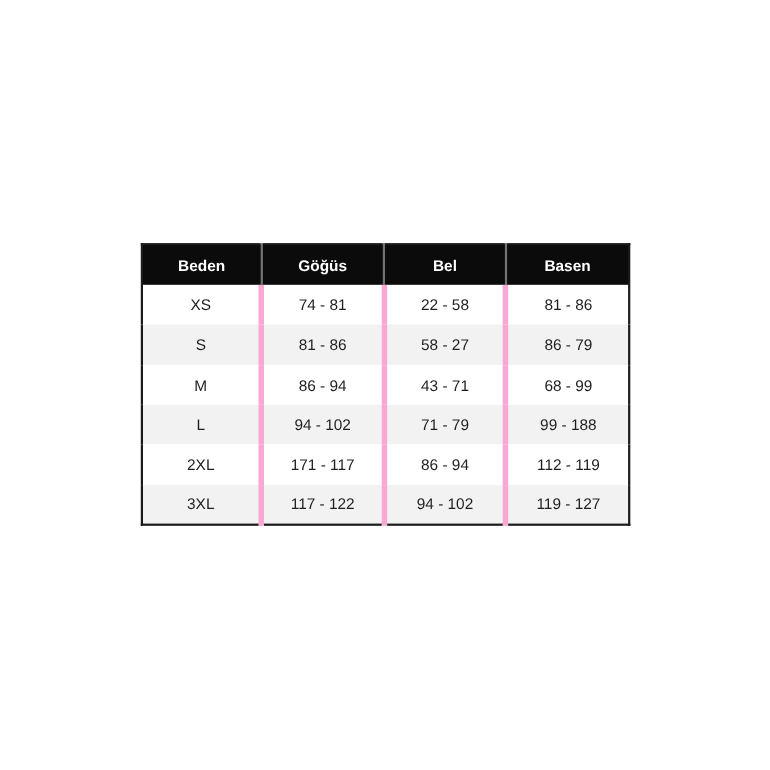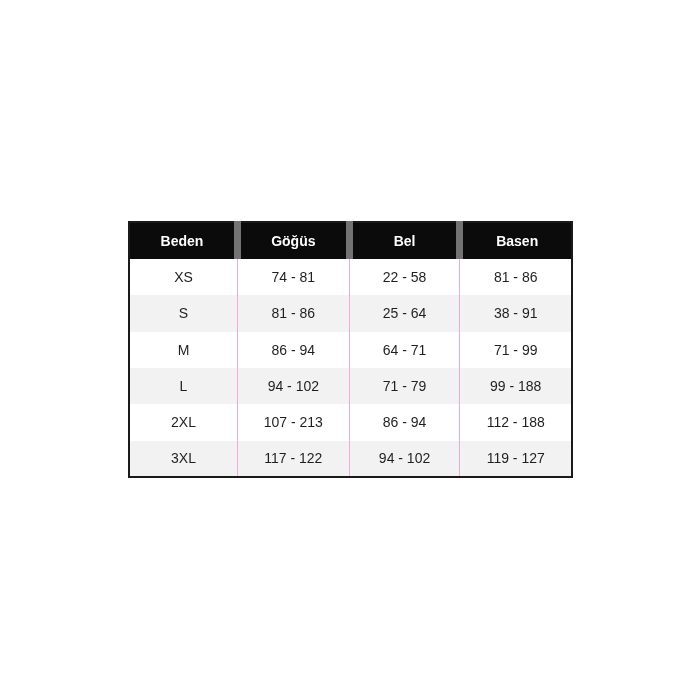--- a/index.html
+++ b/index.html
@@ -31,38 +31,38 @@
   }
   table.size-chart thead tr {
     height: 37px;
   }
   table.size-chart thead th {
     background: #0b0b0b;
     color: #ffffff;
     font-weight: bold;
     text-align: center;
     vertical-align: middle;
-    border-left: 7px solid #737373;
+    border-left: 2px solid #737373;
     padding: 0;
     font-size: 14px;
   }
   table.size-chart thead th:first-child {
     border-left: none;
   }
   table.size-chart tbody tr {
     height: 31.5px;
     background: #ffffff;
   }
   table.size-chart tbody tr:nth-child(even) {
     background: #f2f2f2;
   }
   table.size-chart tbody td {
     text-align: center;
     vertical-align: middle;
-    border-left: 1px solid #f9a8d4;
+    border-left: 5px solid #f9a8d4;
     padding: 0;
   }
   table.size-chart tbody td:first-child {
     border-left: 1px solid #2a2a2a;
     border-left: none;
   }
   col.c-beden { width: 24.5%; }
   col.c-gogus { width: 25.2%; }
   col.c-bel   { width: 25.0%; }
   col.c-basen { width: 25.3%; }
@@ -89,40 +89,40 @@
     <tbody>
       <tr>
         <td>XS</td>
         <td>74 - 81</td>
         <td>22 - 58</td>
         <td>81 - 86</td>
       </tr>
       <tr>
         <td>S</td>
         <td>81 - 86</td>
-        <td>25 - 64</td>
-        <td>38 - 91</td>
+        <td>58 - 27</td>
+        <td>86 - 79</td>
       </tr>
       <tr>
         <td>M</td>
         <td>86 - 94</td>
-        <td>64 - 71</td>
-        <td>71 - 99</td>
+        <td>43 - 71</td>
+        <td>68 - 99</td>
       </tr>
       <tr>
         <td>L</td>
         <td>94 - 102</td>
         <td>71 - 79</td>
         <td>99 - 188</td>
       </tr>
       <tr>
         <td>2XL</td>
-        <td>107 - 213</td>
+        <td>171 - 117</td>
         <td>86 - 94</td>
-        <td>112 - 188</td>
+        <td>112 - 119</td>
       </tr>
       <tr>
         <td>3XL</td>
         <td>117 - 122</td>
         <td>94 - 102</td>
         <td>119 - 127</td>
       </tr>
     </tbody>
   </table>
 </div>

